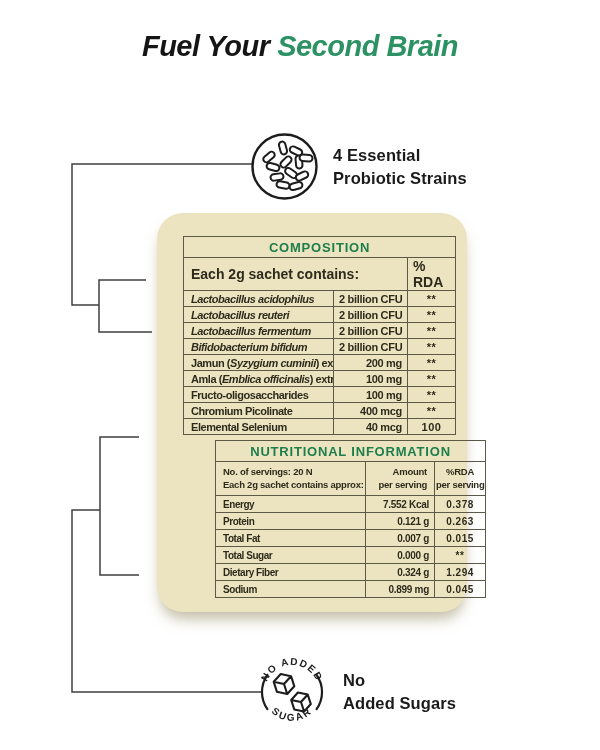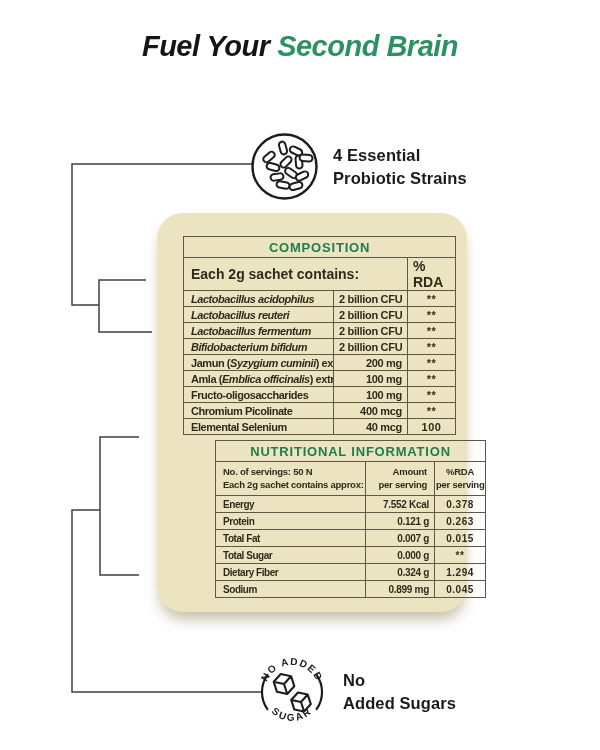--- a/index.html
+++ b/index.html
@@ -170,21 +170,21 @@
     <colgroup>
         <col style="width:150px">
         <col style="width:69px">
         <col style="width:51px">
       </colgroup>
     <thead>
       <tr>
         <th colspan="3" class="tbl-title">NUTRITIONAL INFORMATION</th>
       </tr>
       <tr class="sub">
-        <th class="srv">No. of servings: 50 N
+        <th class="srv">No. of servings: 20 N
 Each 2g sachet contains approx:</th>
         <th class="amt-h">Amount
 per serving</th>
         <th class="rda-h">%RDA
 per serving</th>
       </tr>
     </thead>
     <tbody>
         <tr>
           <td class="nm">Energy</td>

